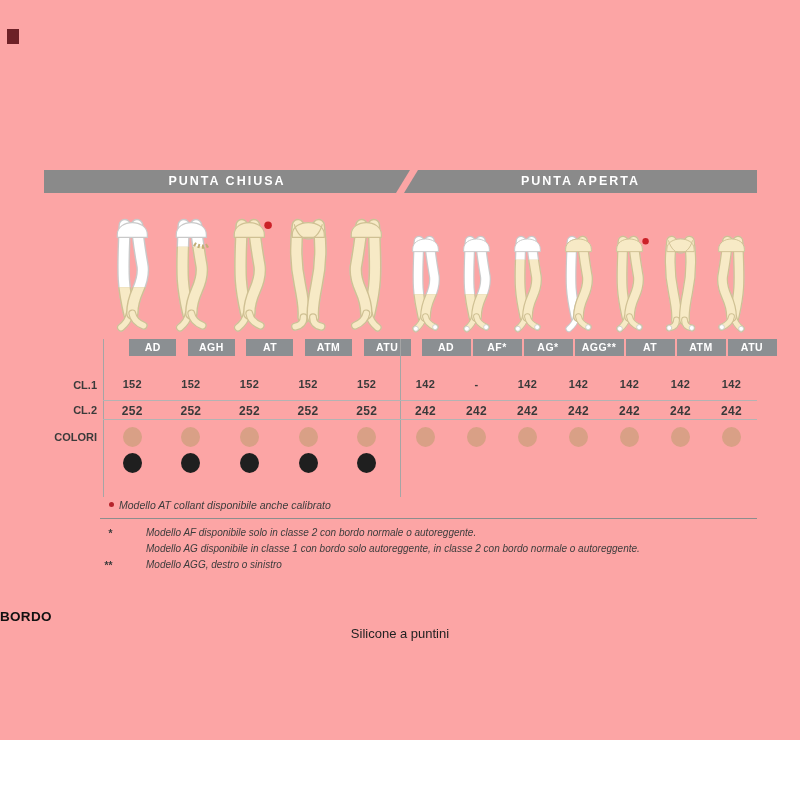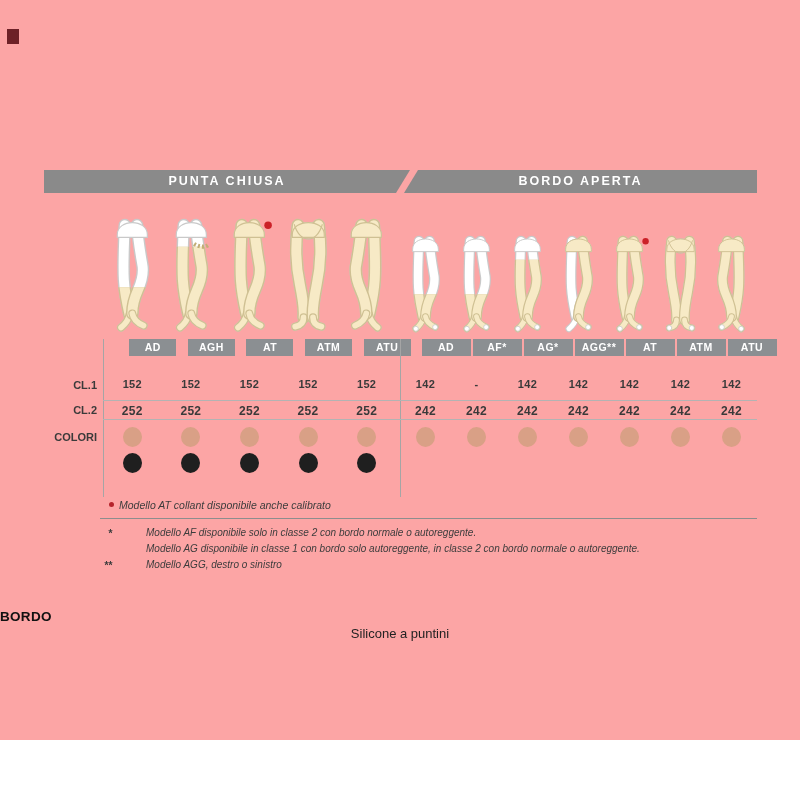--- a/index.html
+++ b/index.html
@@ -56,21 +56,21 @@
 <body>
 
 <div id="page">
 
   <div class="brand-square" style="background: rgb(109, 33, 39);"></div>
 
   <div class="bar bar-left" style="background: rgb(138, 138, 138);">
     <span>PUNTA CHIUSA</span>
   </div>
   <div class="bar bar-right" style="background: rgb(138, 138, 138);">
-    <span>BORDO APERTA</span>
+    <span>PUNTA APERTA</span>
   </div>
 
   <div class="group" id="group-closed" style="left:103px;width:293px;">
       <div class="col" style="width: 58.6px;">
         <div class="illus">
           <svg viewBox="0 0 56 128" width="52.6" height="126" preserveAspectRatio="xMidYMax meet" class="legs">
             <defs>
               <clipPath id="cut0">
                 <rect x="0" y="76" width="56" height="52"></rect>
               </clipPath>

